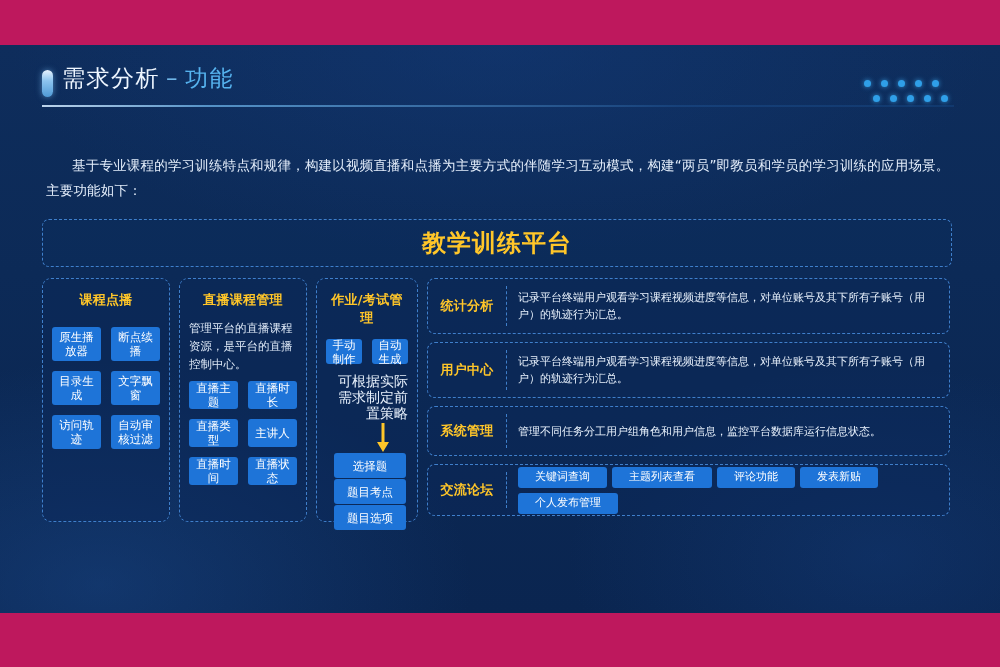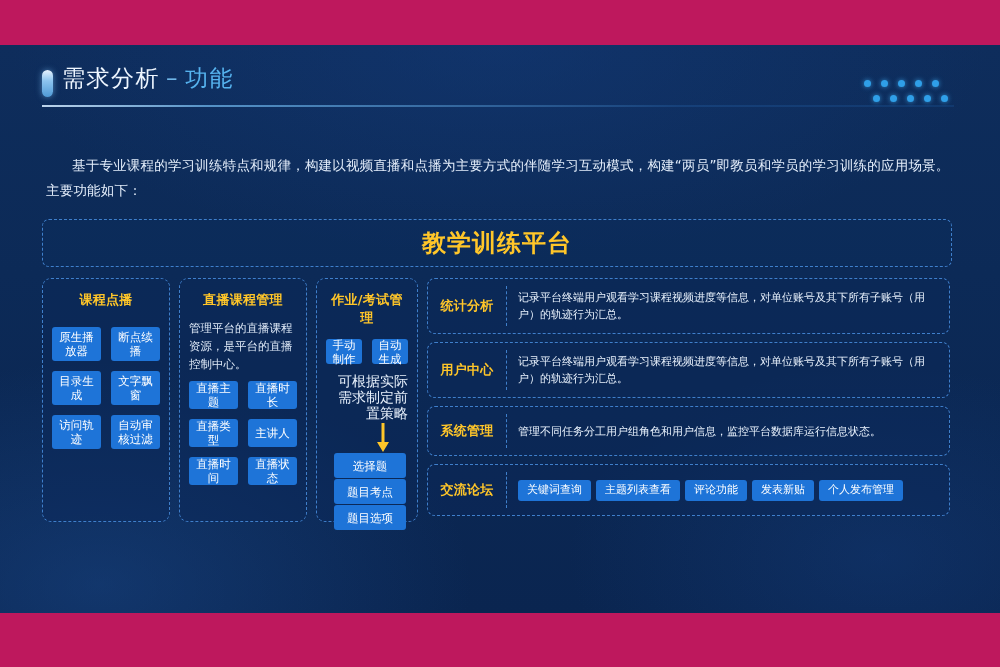--- a/index.html
+++ b/index.html
@@ -112,21 +112,21 @@
   }
   .rrow:last-child{margin-bottom:0;}
   .rrow-lbl{
     width:78px;flex:none;color:#ffc629;font-size:13px;font-weight:bold;text-align:center;
     font-family:"DejaVu Sans","Liberation Sans",sans-serif;letter-spacing:.3px;
   }
   .rrow-sep{width:0;border-left:1.4px dashed #3f7fcb;align-self:stretch;margin:7px 0;}
   .rrow-body{flex:1;padding:7px 9px 7px 11px;color:#e9f2fd;font-size:11px;line-height:17px;
     font-family:"DejaVu Serif","Liberation Serif",serif;}
   .forum-chips{display:flex;flex-wrap:wrap;gap:5px;padding:8px 9px 8px 11px;flex:1;}
-  .forum-chips .chip{height:21px;padding:0 9px;font-size:11px;}
+  .forum-chips .chip{height:21px;padding:0 17px;font-size:11px;}
 </style>
 </head>
 <body>
 
 <div id="stage">
   <div id="slide">
 
     <div id="header">
       <div class="title-pill"></div>
       <div class="title-main">

